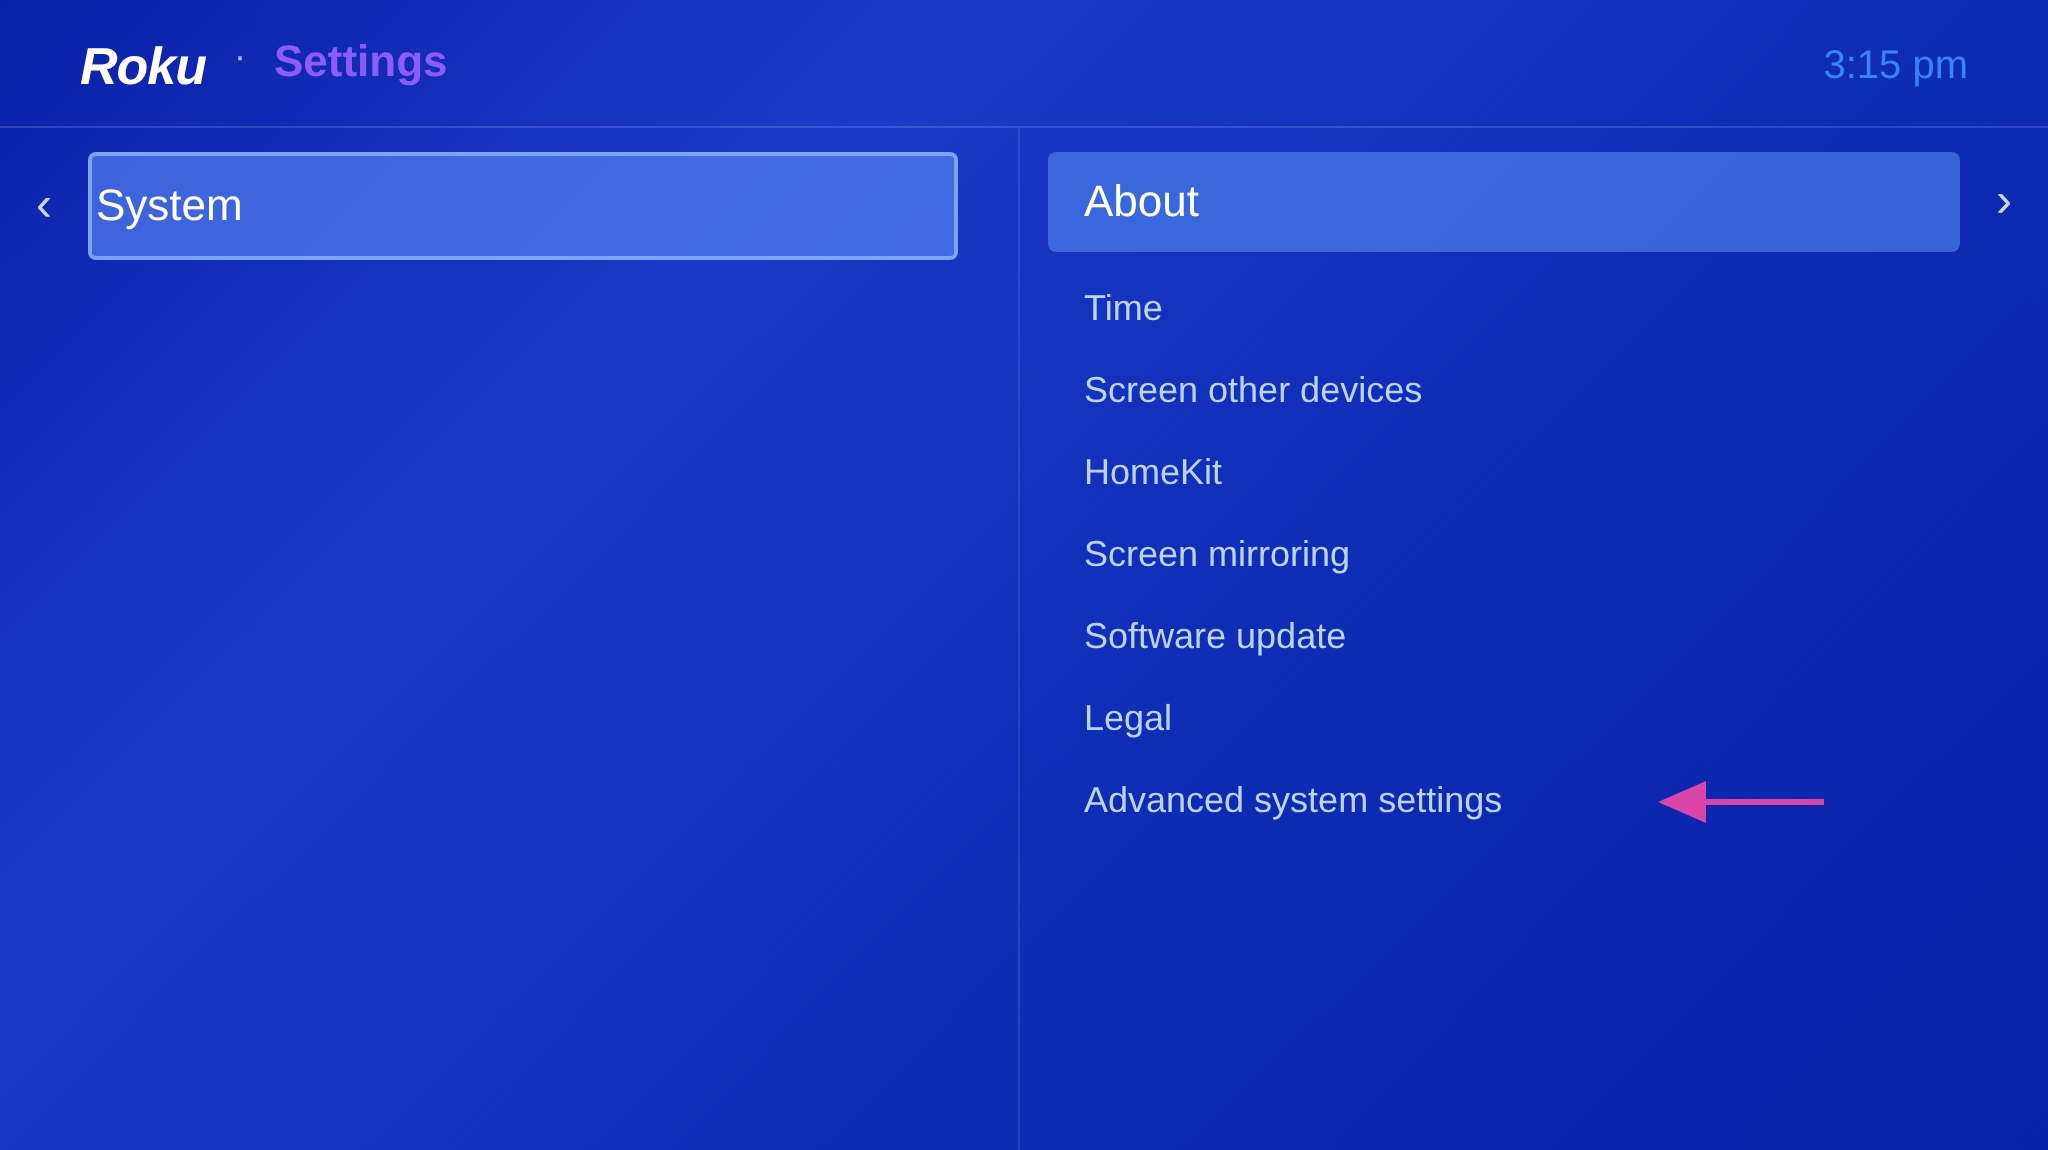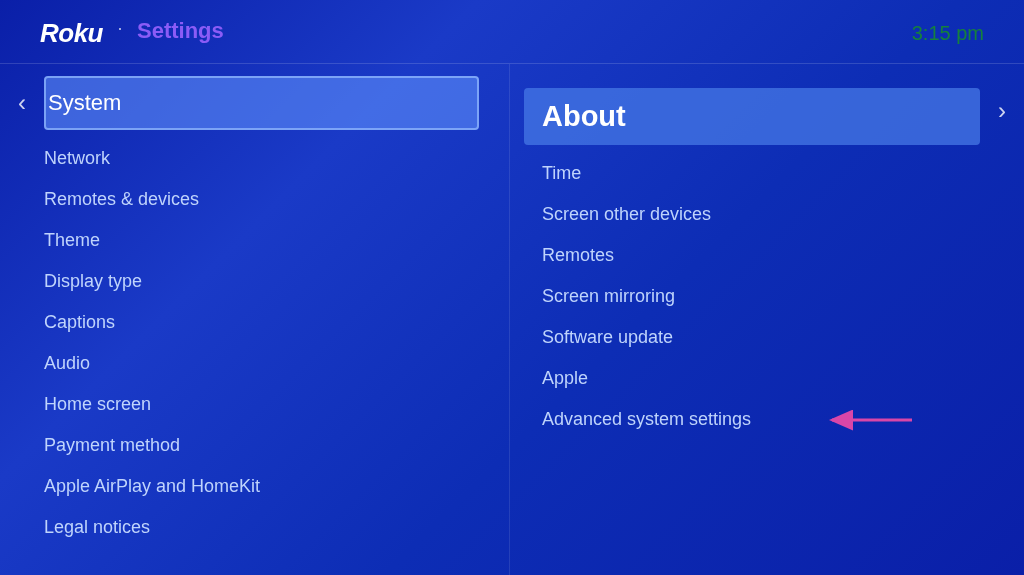--- a/index.html
+++ b/index.html
@@ -43,21 +43,21 @@
     }
 
     .header-title {
       font-size: 22px;
       font-weight: 700;
       color: #8b5cf6;
     }
 
     .header-time {
       font-size: 20px;
-      color: #15803d;
+      color: #3b82f6;
       font-weight: 400;
     }
 
     .content {
       display: flex;
       padding: 0 0;
       height: calc(575px - 60px);
     }
 
     .left-panel {
@@ -122,25 +122,24 @@
       display: flex;
       align-items: center;
       width: 100%;
     }
 
     .about-item {
       flex: 1;
       background: rgba(70,120,230,0.75);
       border-radius: 4px;
       padding: 12px 18px;
-      font-size: 29px;
-      font-weight: 700;
+      font-size: 22px;
+      font-weight: 400;
       color: white;
       margin-left: 14px;
-      margin-top: 12px;
     }
 
     .right-arrow {
       width: 44px;
       display: flex;
       align-items: center;
       justify-content: center;
       font-size: 24px;
       color: rgba(255,255,255,0.8);
       cursor: pointer;
@@ -177,48 +176,36 @@
 
 <div class="content">
 
   <div class="left-panel">
     <div class="nav-row">
       <div class="nav-arrow">
         <span>‹</span>
       </div>
       <div class="system-item">System</div>
     </div>
-    <ul class="menu-list">
-      <li>Network</li>
-      <li>Remotes &amp; devices</li>
-      <li>Theme</li>
-      <li>Display type</li>
-      <li>Captions</li>
-      <li>Audio</li>
-      <li>Home screen</li>
-      <li>Payment method</li>
-      <li>Apple AirPlay and HomeKit</li>
-      <li>Legal notices</li>
-    </ul>
   </div>
 
   <div class="right-panel">
     <div class="right-nav-row">
       <div class="about-item">About</div>
       <div class="right-arrow">
         <span>›</span>
       </div>
     </div>
     <ul class="right-menu-list">
       <li>Time</li>
       <li>Screen other devices</li>
-      <li>Remotes</li>
+      <li>HomeKit</li>
       <li>Screen mirroring</li>
       <li>Software update</li>
-      <li>Apple</li>
+      <li>Legal</li>
       <li style="position:relative;">
         <span>Advanced system settings</span>
 
         <svg style="position:absolute; left: 280px; top: 50%; transform: translateY(-50%);" width="100" height="32" viewBox="0 0 100 32">
           <defs>
             <marker id="arrowhead" markerWidth="8" markerHeight="7" refX="7" refY="3.5" orient="auto">
               <polygon points="0 0, 8 3.5, 0 7" fill="#d946a8"></polygon>
             </marker>
           </defs>
           <line x1="90" y1="16" x2="10" y2="16" stroke="#d946a8" stroke-width="3" marker-end="url(#arrowhead)"></line>

